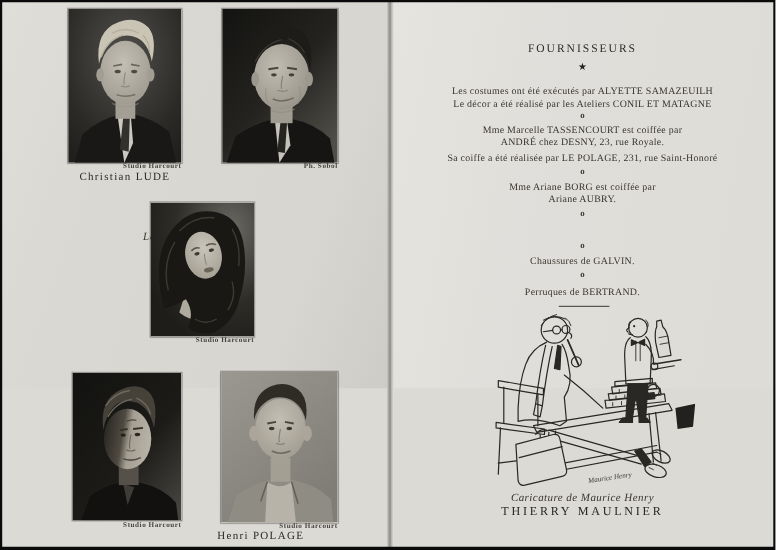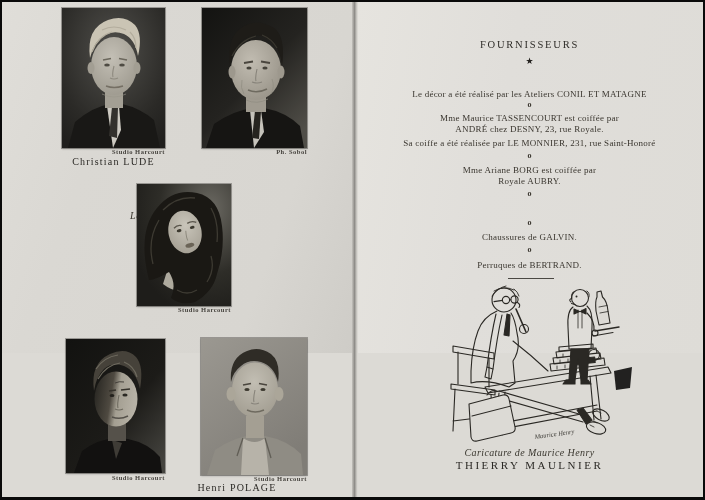--- a/index.html
+++ b/index.html
@@ -194,30 +194,31 @@
     <div class="caption" style="left:161px;width:152px;top:482px">Henri POLAGE</div>
   </div>
 
   <div class="gutter"></div>
 
   <div class="page page-right"></div>
 
   <div class="rp rp-heading" style="top:39px">FOURNISSEURS</div>
   <div class="rp rp-star" style="top:56px">★</div>
 
+  <div class="rp rp-line" style="top:77px">Les costumes ont été exécutés par ALYETTE SAMAZEUILH</div>
   <div class="rp rp-line" style="top:89px">Le décor a été réalisé par les Ateliers CONIL ET MATAGNE</div>
   <div class="rp rp-sep" style="top:100px">o</div>
 
-  <div class="rp rp-line" style="top:113px">Mme Maurice TASSENCOURT est coiffée par</div>
+  <div class="rp rp-line" style="top:113px">Mme Marcelle TASSENCOURT est coiffée par</div>
   <div class="rp rp-line" style="top:124px">ANDRÉ chez DESNY, 23, rue Royale.</div>
-  <div class="rp rp-line" style="top:138px">Sa coiffe a été réalisée par LE MONNIER, 231, rue Saint-Honoré</div>
+  <div class="rp rp-line" style="top:138px">Sa coiffe a été réalisée par LE POLAGE, 231, rue Saint-Honoré</div>
   <div class="rp rp-sep" style="top:151px">o</div>
 
   <div class="rp rp-line" style="top:165px">Mme Ariane BORG est coiffée par</div>
-  <div class="rp rp-line" style="top:176px">Royale AUBRY.</div>
+  <div class="rp rp-line" style="top:176px">Ariane AUBRY.</div>
   <div class="rp rp-sep" style="top:189px">o</div>
 
   <div class="rp rp-sep" style="top:218px">o</div>
 
   <div class="rp rp-line" style="top:232px">Chaussures de GALVIN.</div>
   <div class="rp rp-sep" style="top:245px">o</div>
 
   <div class="rp rp-line" style="top:260px">Perruques de BERTRAND.</div>
 
   <div class="rp-divider"></div>

